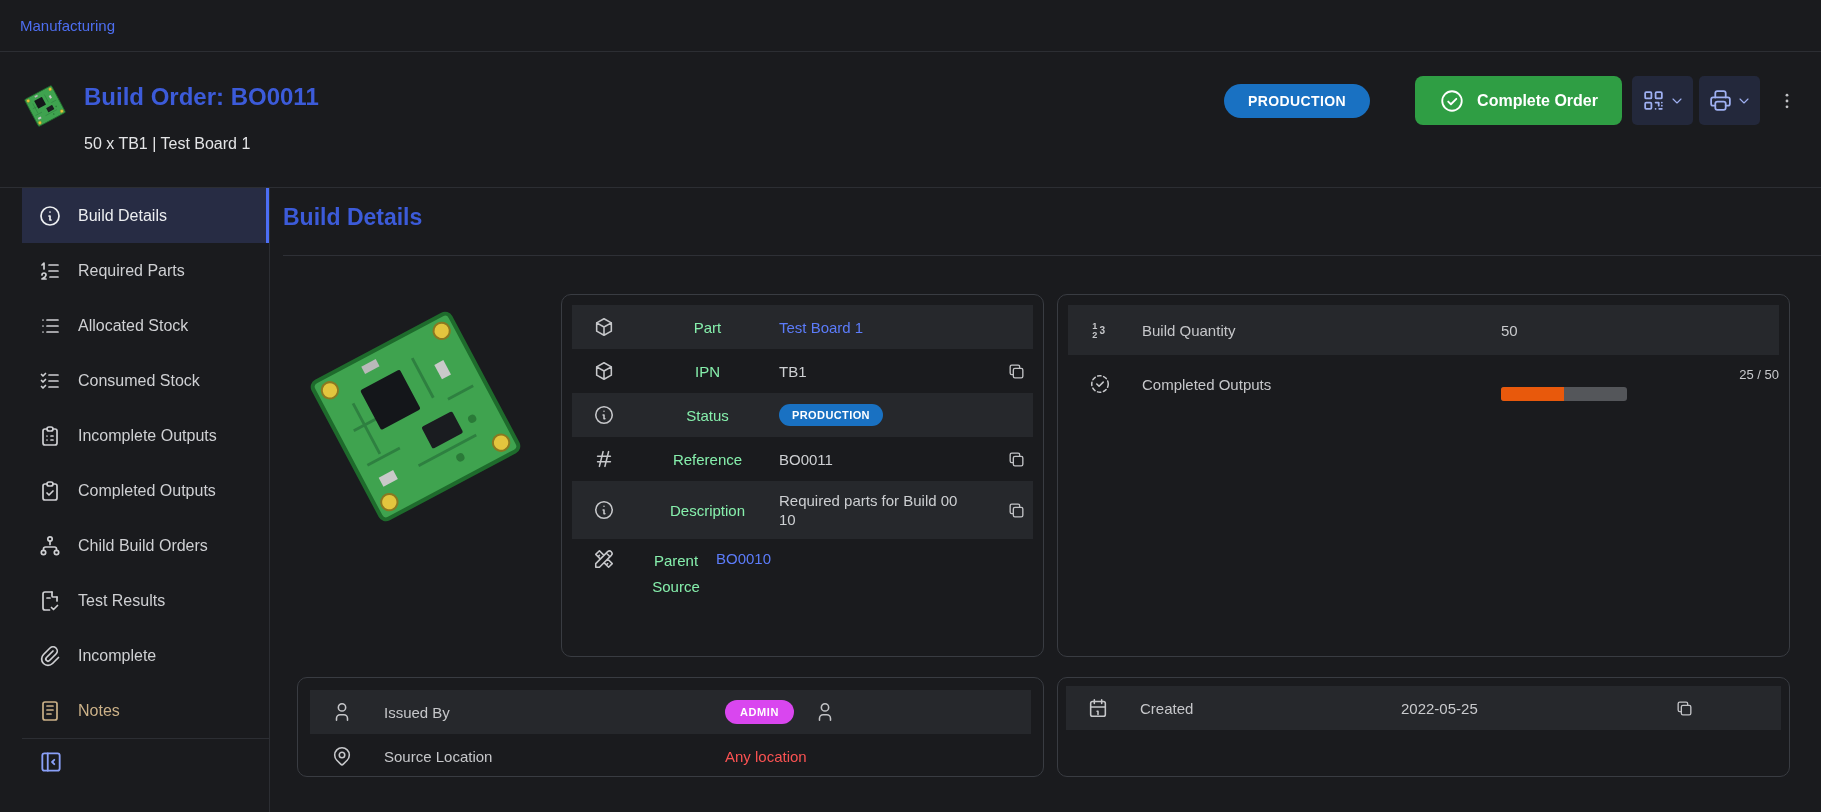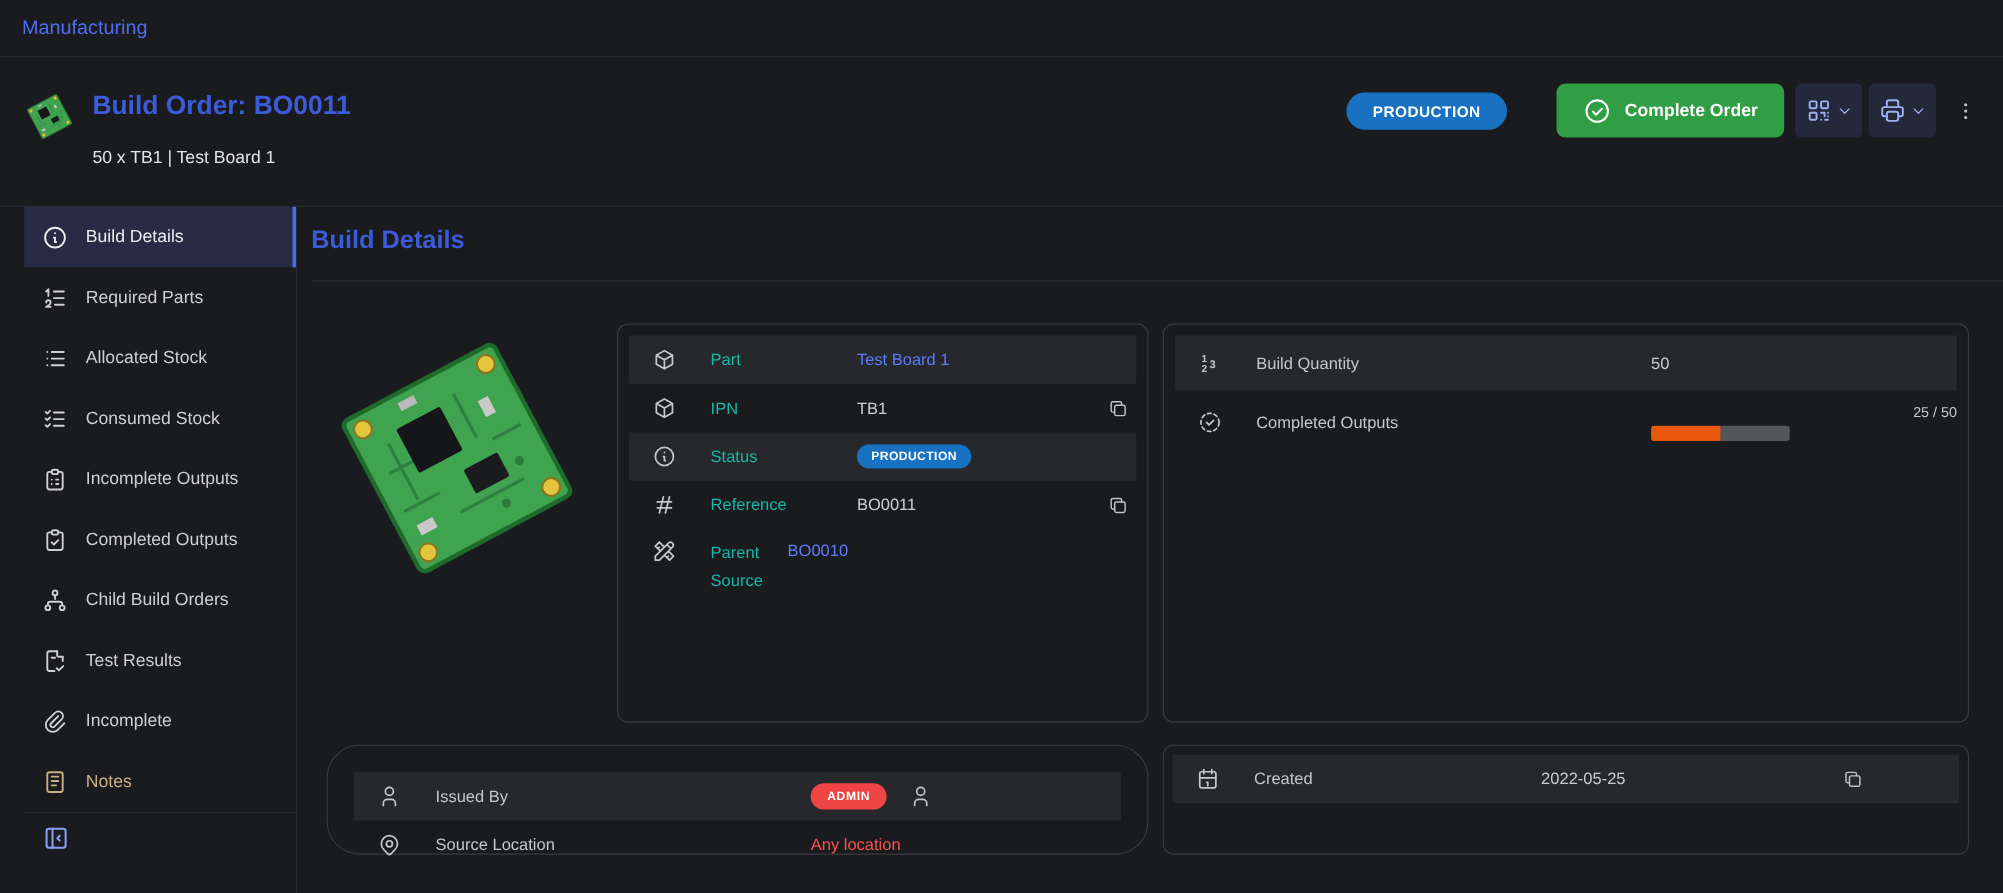--- a/index.html
+++ b/index.html
@@ -5,21 +5,21 @@
   * { margin:0; padding:0; box-sizing:border-box; }
   html,body { background:#141517; }
   .app {
     position:relative; width:1821px; height:812px; overflow:hidden;
     background:#1a1b1e; color:#c9cacd;
     font-family:"Liberation Sans", sans-serif; font-size:15px;
   }
   
   .topbar { height:52px; display:flex; align-items:center; padding-left:20px;
             border-bottom:1px solid #2c2e33; }
-  .crumb { color:#4d6ef0; font-size:18px; text-decoration:none; cursor:pointer; }
+  .crumb { color:#4d6ef0; font-size:15px; text-decoration:none; cursor:pointer; }
   
   .header { height:135px; display:flex; align-items:flex-start; padding:0 23px 0 21px; }
   .thumb { width:48px; height:48px; margin-top:30px; flex:0 0 auto; }
   .titles { margin-left:15px; margin-top:30px; }
   .h-title { color:#3c5bd9; font-size:24px; font-weight:bold; line-height:30px; }
   .h-sub   { color:#e4e5e7; font-size:16px; margin-top:23px; }
   .hright { display:flex; align-items:center; margin-left:auto; height:49px; margin-top:24px; }
   .badge-prod { background:#1971c2; color:#fff; font-size:14px; font-weight:bold;
                 letter-spacing:.4px; padding:9px 24px; border-radius:18px; margin-right:45px; }
   .btn-green { display:flex; align-items:center; gap:12px; background:#2f9e44; color:#fff;
@@ -47,27 +47,27 @@
   
   .main { flex:1; padding-left:13px; overflow:hidden; }
   .sect-title { color:#3c5bd9; font-size:23px; font-weight:bold; margin-top:16px; }
   .sect-rule { border-top:1px solid #2e3036; margin-top:24px; }
   .grid { display:grid; grid-template-columns:265px 483px 733px;
           grid-template-rows:363px 100px; column-gap:13px; row-gap:20px;
           width:1494px; margin-top:38px; }
   .img-cell { display:flex; justify-content:center; align-items:flex-start; }
   .pcb-big { width:245px; height:245px; cursor:pointer; }
   .panel { border:1px solid #393c42; border-radius:10px; padding:10px; background:#1a1b1e; }
-  .panel-c { grid-column:1 / 3; margin-left:14px; padding:24px;border-radius:30px; }
+  .panel-c { grid-column:1 / 3; margin-left:14px; padding:12px; }
   .panel-d { padding:8px; }
   .drow { display:flex; align-items:center; min-height:44px; }
   .striped { background:#26282c; }
   .dicon { width:64px; display:flex; justify-content:center; color:#c6c7ca; flex:0 0 auto; }
   .dicon svg { width:22px; height:22px; }
-  .dlabel { width:133px; padding-left:10px; color:#14b8a6; flex:0 0 auto; }
+  .dlabel { width:133px; padding-left:10px; color:#86efac; flex:0 0 auto;text-align:center; }
   .dvalue { flex:1; padding-left:10px; color:#cdcfd2; display:flex; align-items:center; }
   .row-desc { min-height:58px; }
   .row-desc .dvalue { display:block; max-width:196px; line-height:19px; padding-top:0; }
   .row-parent { min-height:64px; align-items:flex-start; padding-top:9px; }
   .row-parent .dlabel { max-width:70px; line-height:26px; }
   .link { color:#5c7cfa; text-decoration:none; cursor:pointer; }
   .pill-sm { background:#1971c2; color:#fff; font-size:11px; font-weight:bold;
              letter-spacing:.4px; padding:5px 13px; border-radius:12px; }
   .copybtn { margin-left:auto; background:none; border:none; color:#c1c2c5; cursor:pointer;
              width:34px; height:28px; display:flex; align-items:center; justify-content:center; }
@@ -78,21 +78,21 @@
   .qvalue { flex:1; padding-left:10px; }
   .progress-wrap { width:126px; }
   .progress-text { text-align:right; font-size:13px; color:#c9cacd; margin-bottom:5px; }
   .pbar { width:126px; height:14px; background:#54565a; border-radius:3px; overflow:hidden; }
   .pfill { height:100%; background:#e8590c; }
   
   .crow { display:flex; align-items:center; min-height:44px; }
   .clabel { width:341px; padding-left:10px; color:#c6c7ca; flex:0 0 auto; }
   .cvalue { flex:1; padding-left:10px; display:flex; align-items:center; }
   .dlabel2 { width:271px; padding-left:10px; color:#c6c7ca; flex:0 0 auto; }
-  .pill-admin { background:#ef4444; color:#fff; font-size:11px; font-weight:bold;
+  .pill-admin { background:#d946ef; color:#fff; font-size:11px; font-weight:bold;
                 letter-spacing:.6px; padding:6px 15px; border-radius:13px; }
   .user-after { width:22px; height:22px; margin-left:20px; color:#c1c2c5; }
   .red { color:#fa5252; }
   .copy-d { margin-left:auto; margin-right:80px; }
   .ic { fill:none; stroke:currentColor; stroke-width:1.7; stroke-linecap:round; stroke-linejoin:round; }
 </style>
 </head>
 <body>
 
 <div class="app">
@@ -326,20 +326,36 @@
               </span>
             <span class="dlabel">Reference</span>
             <span class="dvalue">BO0011</span>
             <button class="copybtn">
                 <svg class="ic" viewBox="0 0 24 24">
                   <rect x="8" y="8" width="12" height="12" rx="2"></rect>
                   <path d="M16 8V6a2 2 0 0 0-2-2H6a2 2 0 0 0-2 2v8a2 2 0 0 0 2 2h2"></path>
                 </svg>
               </button>
           </div>
+          <div class="drow striped row-desc" style="display:flex;align-items:center;">
+            <span class="dicon">
+                <svg class="ic" viewBox="0 0 24 24">
+                  <circle cx="12" cy="12" r="9"></circle>
+                  <path d="M12 8h.01M11 12h1v4h1"></path>
+                </svg>
+              </span>
+            <span class="dlabel">Description</span>
+            <span class="dvalue" style="word-break:break-all;">Required parts for Build 0010</span>
+            <button class="copybtn">
+                <svg class="ic" viewBox="0 0 24 24">
+                  <rect x="8" y="8" width="12" height="12" rx="2"></rect>
+                  <path d="M16 8V6a2 2 0 0 0-2-2H6a2 2 0 0 0-2 2v8a2 2 0 0 0 2 2h2"></path>
+                </svg>
+              </button>
+          </div>
           <div class="drow row-parent">
             <span class="dicon">
                 <svg class="ic" viewBox="0 0 24 24">
                   <path d="M3 21h4L20 8a2.83 2.83 0 0 0-4-4L3 17v4M14.5 5.5l4 4M12 8L7 3 3 7l5 5M7 8L5.5 9.5M16 12l5 5-4 4-5-5M16 17l-1.5 1.5"></path>
                 </svg>
               </span>
             <span class="dlabel">Parent Source</span>
             <span class="dvalue" style="padding-top:2px;">
                 <a class="link">BO0010</a>
               </span>

